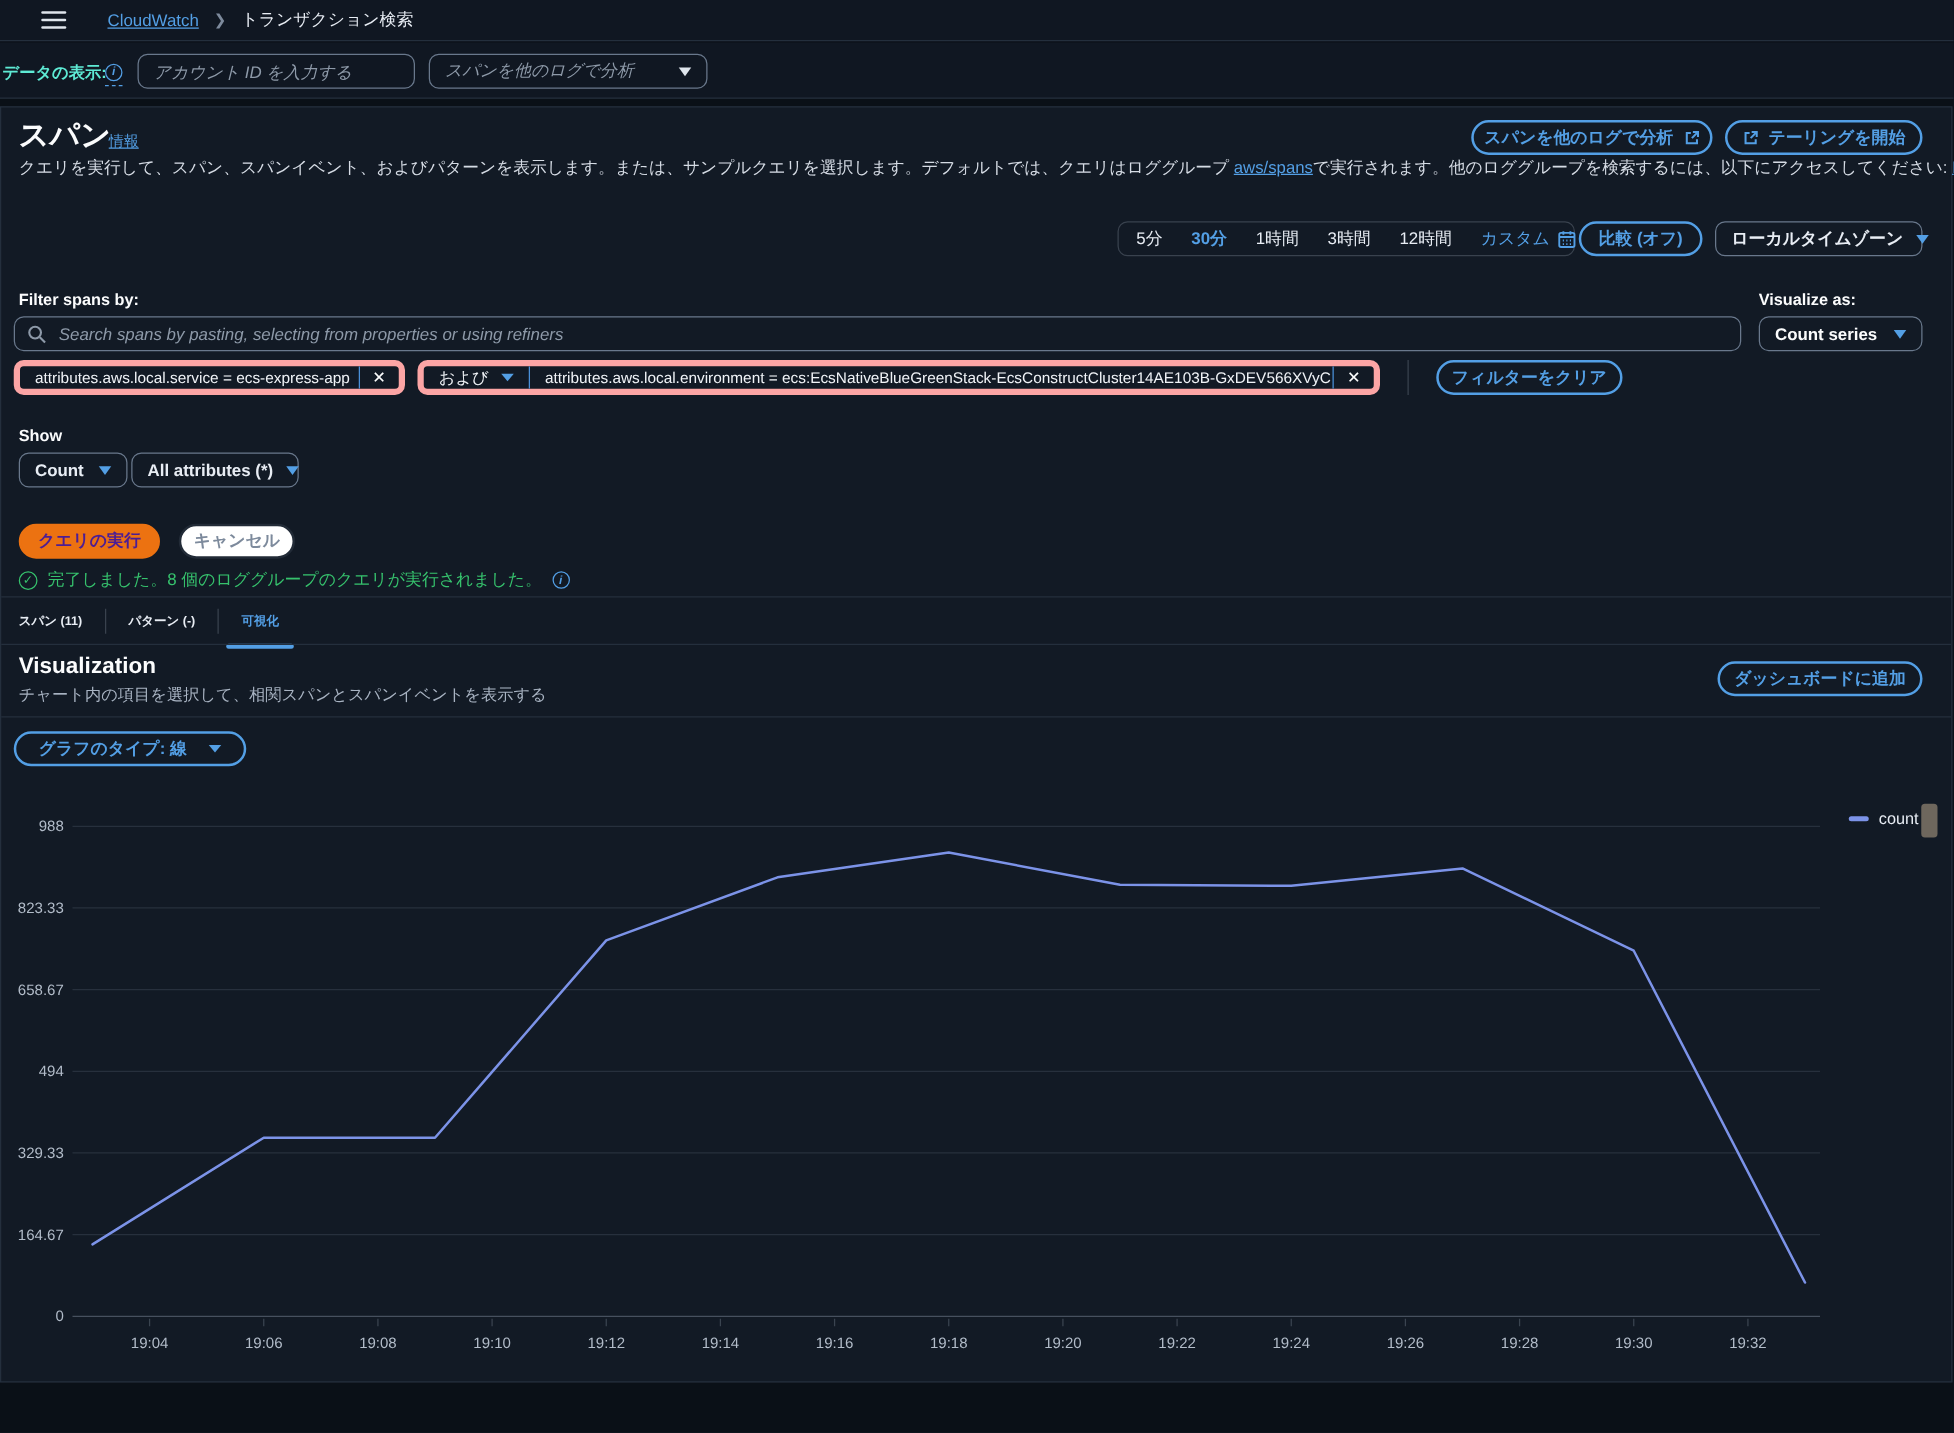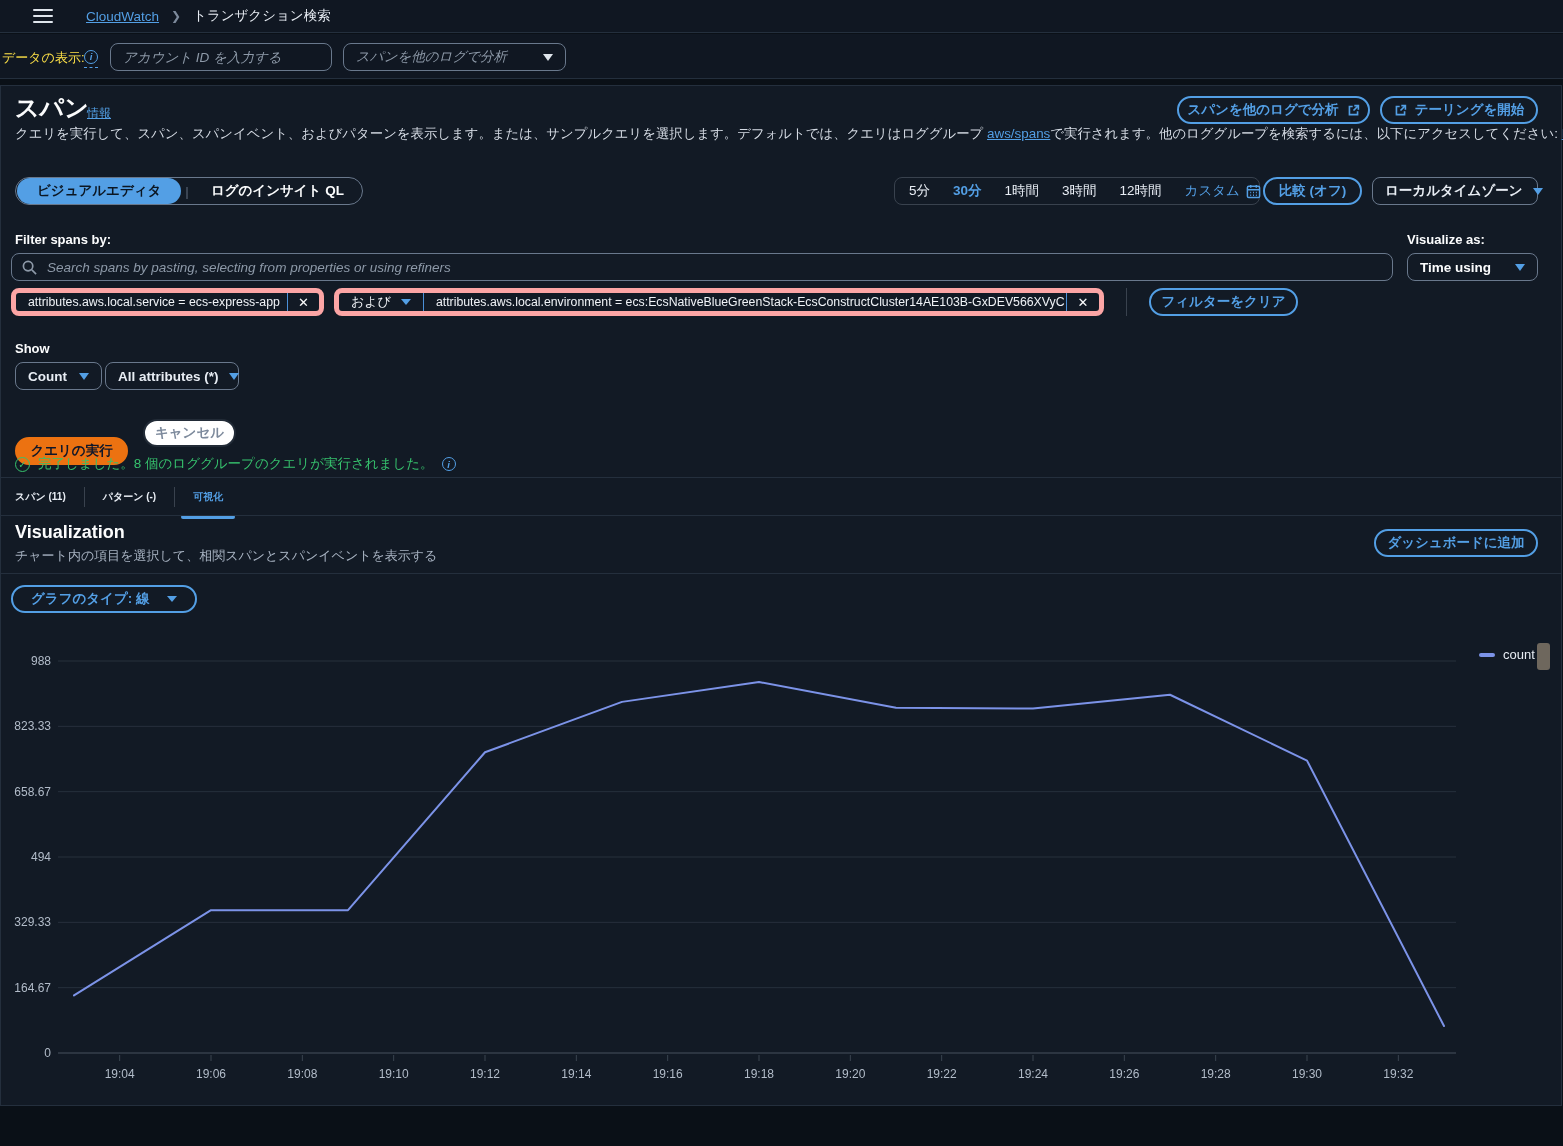--- a/index.html
+++ b/index.html
@@ -17,21 +17,21 @@
   .hamburger { width:20px; height:14px; display:flex; flex-direction:column; justify-content:space-between;
     margin-left:33px; cursor:pointer; }
   .hamburger div { height:2px; background:#dfe5ec; border-radius:1px; }
   .crumb-link { color:#539fe5; text-decoration:underline; margin-left:33px; font-size:13.5px; }
   .crumb-sep { color:#7d8a9c; margin:0 12px; font-size:12px; }
   .crumb-cur { color:#e8edf4; font-size:13.5px; }
 
   
   .accountbar { position:absolute; top:34px; left:0; width:1563px; height:45px;
     background:#101722; border-bottom:1px solid #242f3d; }
-  .ab-label { position:absolute; left:2px; top:15px; font-weight:normal; font-size:13px; color:#fde047; }
+  .ab-label { position:absolute; left:2px; top:15px; font-weight:bold; font-size:13px; color:#5eead4; }
   .info-icon { display:inline-flex; align-items:center; justify-content:center;
     width:14px; height:14px; border:1.5px solid #539fe5; border-radius:50%;
     color:#539fe5; font-size:9.5px; font-weight:bold; font-style:italic; }
   .info-dashed { position:absolute; left:84px; top:14px; padding-bottom:3px; border-bottom:1px dashed #539fe5; cursor:pointer; }
   .txt-input { background:transparent; border:1px solid #69788c; border-radius:8px;
     height:28px; color:#e8edf4; font-size:13.5px; padding:0 12px;
     font-family:"Liberation Sans","DejaVu Sans",sans-serif; }
   .txt-input::placeholder { color:#8d99a8; font-style:italic; }
   .sel { border:1px solid #69788c; border-radius:8px; height:28px; display:flex;
     align-items:center; padding:0 12px; cursor:pointer; background:transparent; }
@@ -44,21 +44,21 @@
   
   .panel { position:absolute; top:85px; left:0; width:1562px; height:1021px;
     background:#121a25; border:1px solid #242f3d; }
   .page-title { position:absolute; left:14px; top:6px; font-size:24px; font-weight:bold; color:#fbfcfd; }
   .title-info { position:absolute; left:86px; top:19px; font-size:12px; color:#539fe5; text-decoration:underline; cursor:pointer; }
   .desc { position:absolute; left:14px; top:39px; font-size:13.4px; color:#d5dbe4; white-space:nowrap; }
   .desc a { color:#539fe5; text-decoration:underline; cursor:pointer; }
   .btn { display:inline-flex; align-items:center; justify-content:center; gap:8px;
     height:28px; border-radius:16px; border:2px solid #539fe5; color:#539fe5;
     font-weight:bold; font-size:13.5px; padding:0 18px; cursor:pointer; background:transparent; white-space:nowrap; }
-  .btn.orange { background:#ec7211; border-color:#ec7211; color:#0f172a;margin-top:18px; }
+  .btn.orange { background:#ec7211; border-color:#ec7211; color:#4c1d95; }
   .btn.gray { background:#ffffff; border-color:#222b37; color:#7d8a9c; }
   .ext-ic { width:13px; height:13px; flex:none; }
 
   
   .toggle { position:absolute; left:14px; top:91px; height:28px; border:1px solid #69788c;
     border-radius:16px; display:flex; align-items:center; }
   .tg-sel { background:#539fe5; color:#0b1622; font-weight:bold; border-radius:14px;
     height:26px; display:flex; align-items:center; padding:0 20px; margin-left:1px; cursor:pointer; }
   .tg-div { color:#5b6575; margin:0 4px; }
   .tg-un { color:#fbfcfd; font-weight:bold; padding:0 18px; cursor:pointer; }
@@ -171,25 +171,20 @@
   </div>
   <div class="btn abs" style="left:1379px; top:10px; width:158px;">
     <svg class="ext-ic" viewBox="0 0 16 16" fill="none" stroke="currentColor" stroke-width="2">
         <path d="M13 9v4H3V3h4"></path>
         <path d="M9 2h5v5"></path>
         <path d="M14 2L8 8"></path>
       </svg>
     <span>テーリングを開始</span>
   </div>
 
-  <div class="toggle">
-    <div class="tg-sel">ビジュアルエディタ</div>
-    <span class="tg-div">|</span>
-    <div class="tg-un">ログのインサイト QL</div>
-  </div>
 
   <div class="time-box">
     <span class="trange">5分</span>
     <span class="trange sel-range">30分</span>
     <span class="trange">1時間</span>
     <span class="trange">3時間</span>
     <span class="trange">12時間</span>
     <span class="trange custom">
       <span>カスタム</span>
       <svg width="15" height="15" viewBox="0 0 16 16" fill="none" stroke="#539fe5" stroke-width="1.6">
@@ -208,21 +203,21 @@
   <div class="sec-label" style="left:14px; top:146px;">Filter spans by:</div>
   <div class="search-box">
     <svg width="15" height="15" viewBox="0 0 16 16" fill="none" stroke="#8d99a8" stroke-width="1.8">
         <circle cx="6.5" cy="6.5" r="5"></circle>
         <path d="M10.5 10.5L15 15"></path>
       </svg>
     <input placeholder="Search spans by pasting, selecting from properties or using refiners" style="">
   </div>
   <div class="sec-label" style="left:1406px; top:146px;">Visualize as:</div>
   <div class="sel viz-sel">
-    <span class="val">Time using</span>
+    <span class="val">Count series</span>
     <span class="caret"></span>
   </div>
 
   <div class="chip" style="left:10px; width:313px;">
     <div class="chip-text"><span>attributes.aws.local.service = ecs-express-app</span></div>
     <div class="chip-div"></div>
     <div class="chip-x">✕</div>
   </div>
   <div class="chip" style="left:333px; width:770px;">
     <div class="chip-op">

